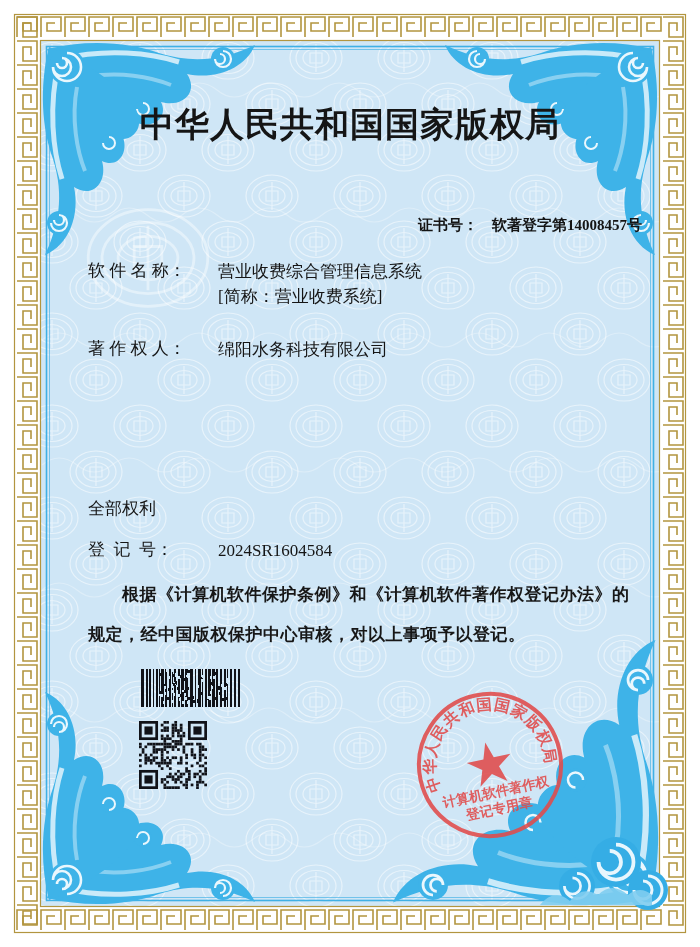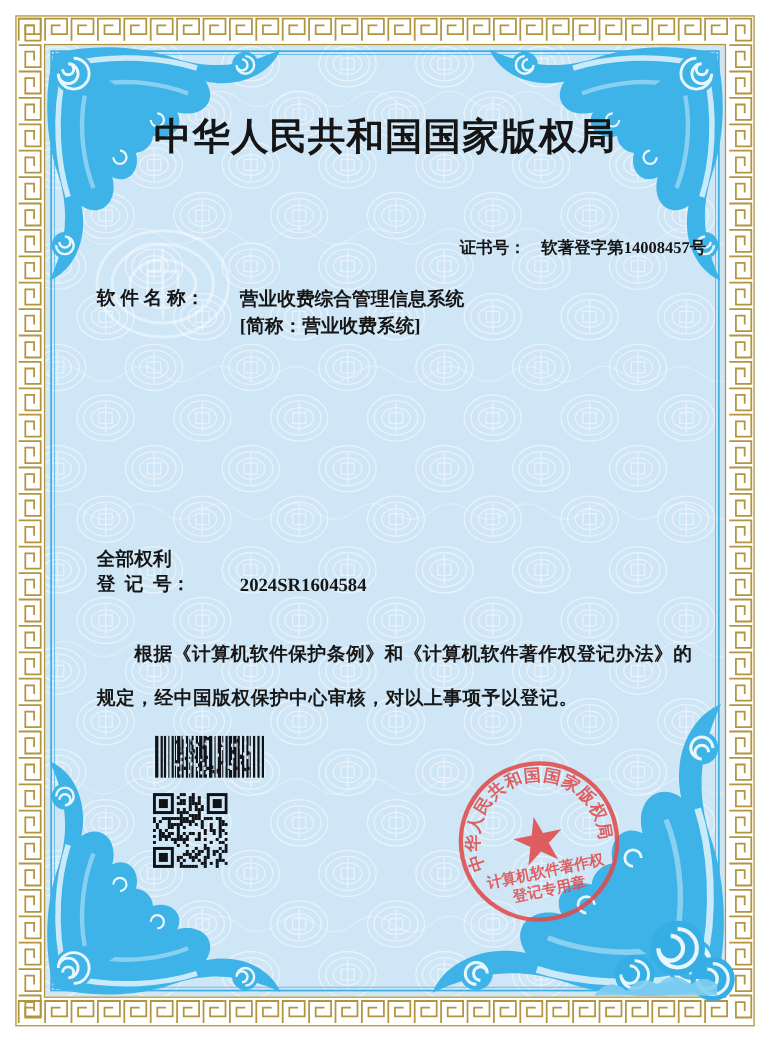--- a/index.html
+++ b/index.html
@@ -5,21 +5,21 @@
   html,body{margin:0;padding:0;background:#ffffff;}
   .page{
     position:relative;width:700px;height:947px;background:#ffffff;overflow:hidden;
     font-family:"Liberation Serif","DejaVu Serif",serif;color:#1d1d1d;
   }
   svg.decor{position:absolute;left:0;top:0;width:700px;height:947px;}
   .title-block{position:absolute;left:0;top:98px;width:700px;text-align:center;}
   .title-line{font-size:34px;font-weight:700;letter-spacing:1px;line-height:54px;color:#151515;}
   .certno{position:absolute;top:216px;right:58px;font-size:15px;font-weight:700;color:#141414;white-space:pre;}
   .certno .gap{display:inline-block;width:14px;}
-  .field-row{position:absolute;left:88px;display:flex;font-size:17px;font-weight:700;color:#151515;}
+  .field-row{position:absolute;left:88px;display:flex;font-size:17px;font-weight:400;color:#151515;}
   .field-label{display:inline-block;width:130px;white-space:pre;flex:0 0 130px;}
   .field-vals{line-height:25px;}
   .statement-line{position:absolute;font-size:17px;font-weight:600;color:#171717;letter-spacing:0.5px;white-space:pre;}
   .barcode{position:absolute;left:141px;top:669px;width:104px;height:38px;}
   .qr{position:absolute;left:139px;top:721px;width:68px;height:68px;}
   .seal{position:absolute;left:403px;top:678px;width:174px;height:174px;font-family:"Liberation Serif","DejaVu Serif",serif;}
   .date{position:absolute;left:427px;top:829px;font-size:18px;font-weight:700;color:#101010;letter-spacing:0.5px;}
 </style>
 </head>
 <body>
@@ -365,24 +365,28 @@
 
   <div class="certno"><span>证书号：</span><span class="gap"></span><span>软著登字第14008457号</span></div>
 
   <div class="field-row" style="top:259px;">
     <span class="field-label">软 件 名 称：</span>
     <div class="field-vals">
       <div>营业收费综合管理信息系统</div>
       <div>[简称：营业收费系统]</div>
     </div>
   </div>
+  <div class="field-row" style="top:337px;">
+    <span class="field-label">著 作 权 人：</span>
+    <div class="field-vals">绵阳水务科技有限公司</div>
+  </div>
   <div class="field-row" style="top:496px;">
     <div class="field-vals">全部权利</div>
   </div>
-  <div class="field-row" style="top:519px;">
+  <div class="field-row" style="top:538px;">
     <span class="field-label">登  记  号：</span>
     <div class="field-vals">2024SR1604584</div>
   </div>
 
   <div class="statement-line" style="left:122px;top:583px;">根据《计算机软件保护条例》和《计算机软件著作权登记办法》的</div>
   <div class="statement-line" style="left:88px;top:623px;">规定，经中国版权保护中心审核，对以上事项予以登记。</div>
 
   <div class="barcode" id="barcode">
       <div style="position: relative; width: 100%; height: 100%; display: flex;">
         <div style="width: 3px; height: 100%; background: rgb(16, 18, 24); margin-right: 2px; flex: 0 0 3px;"></div>

